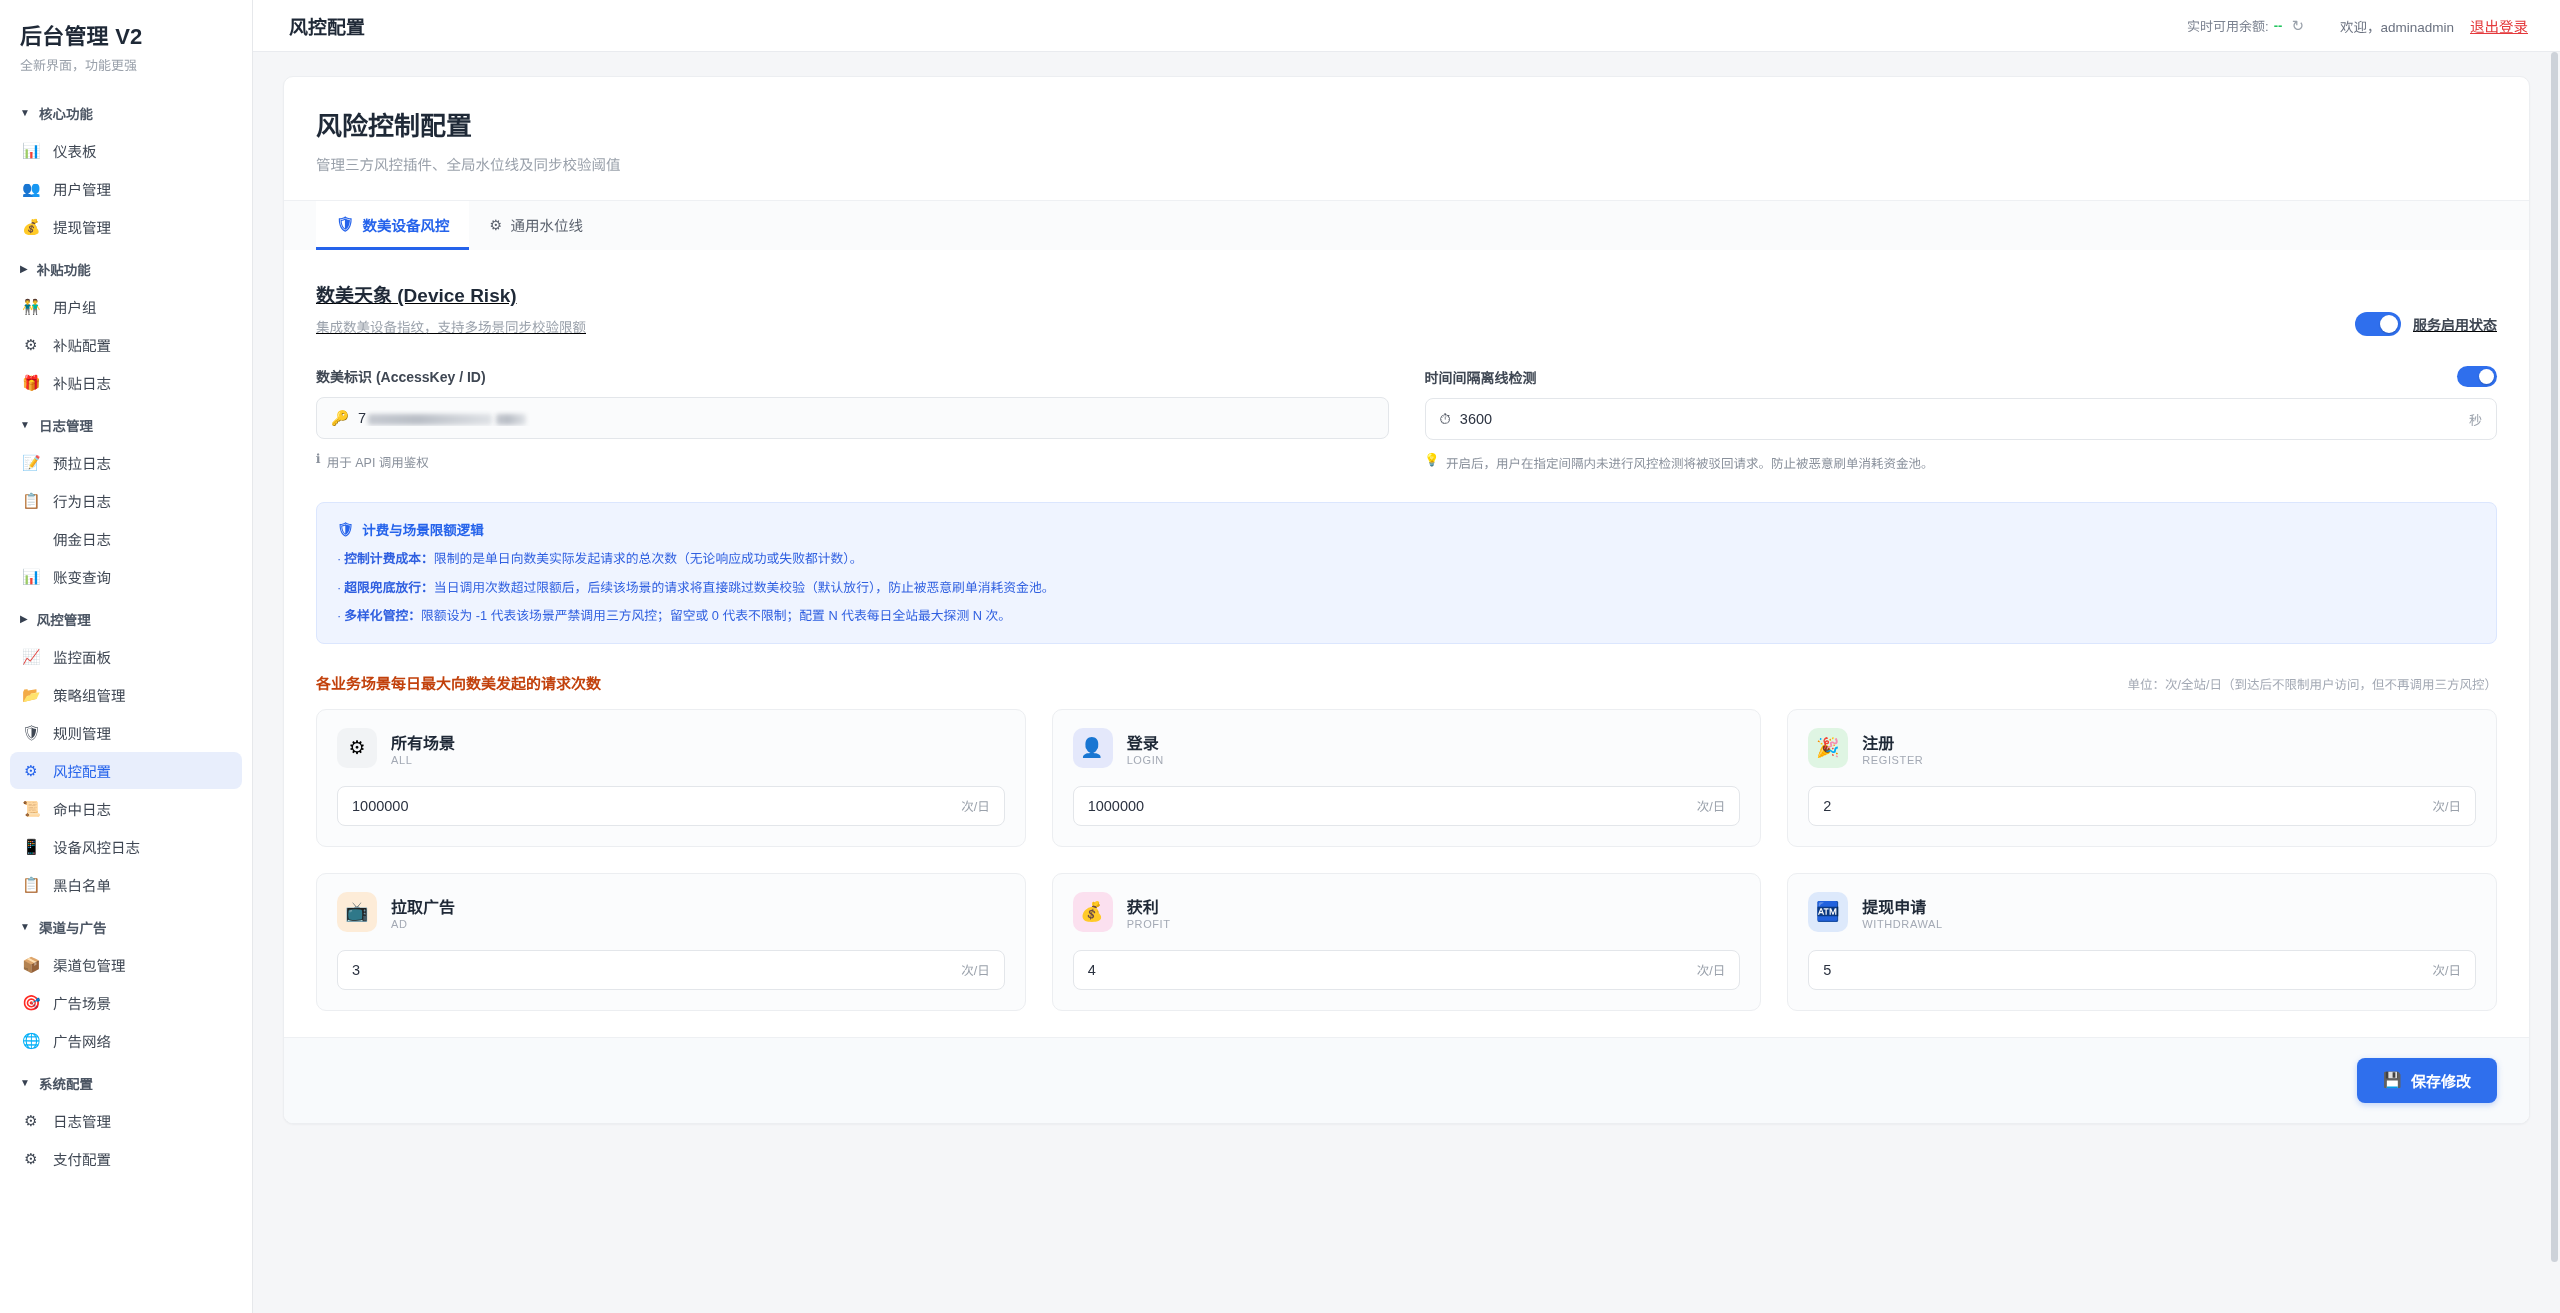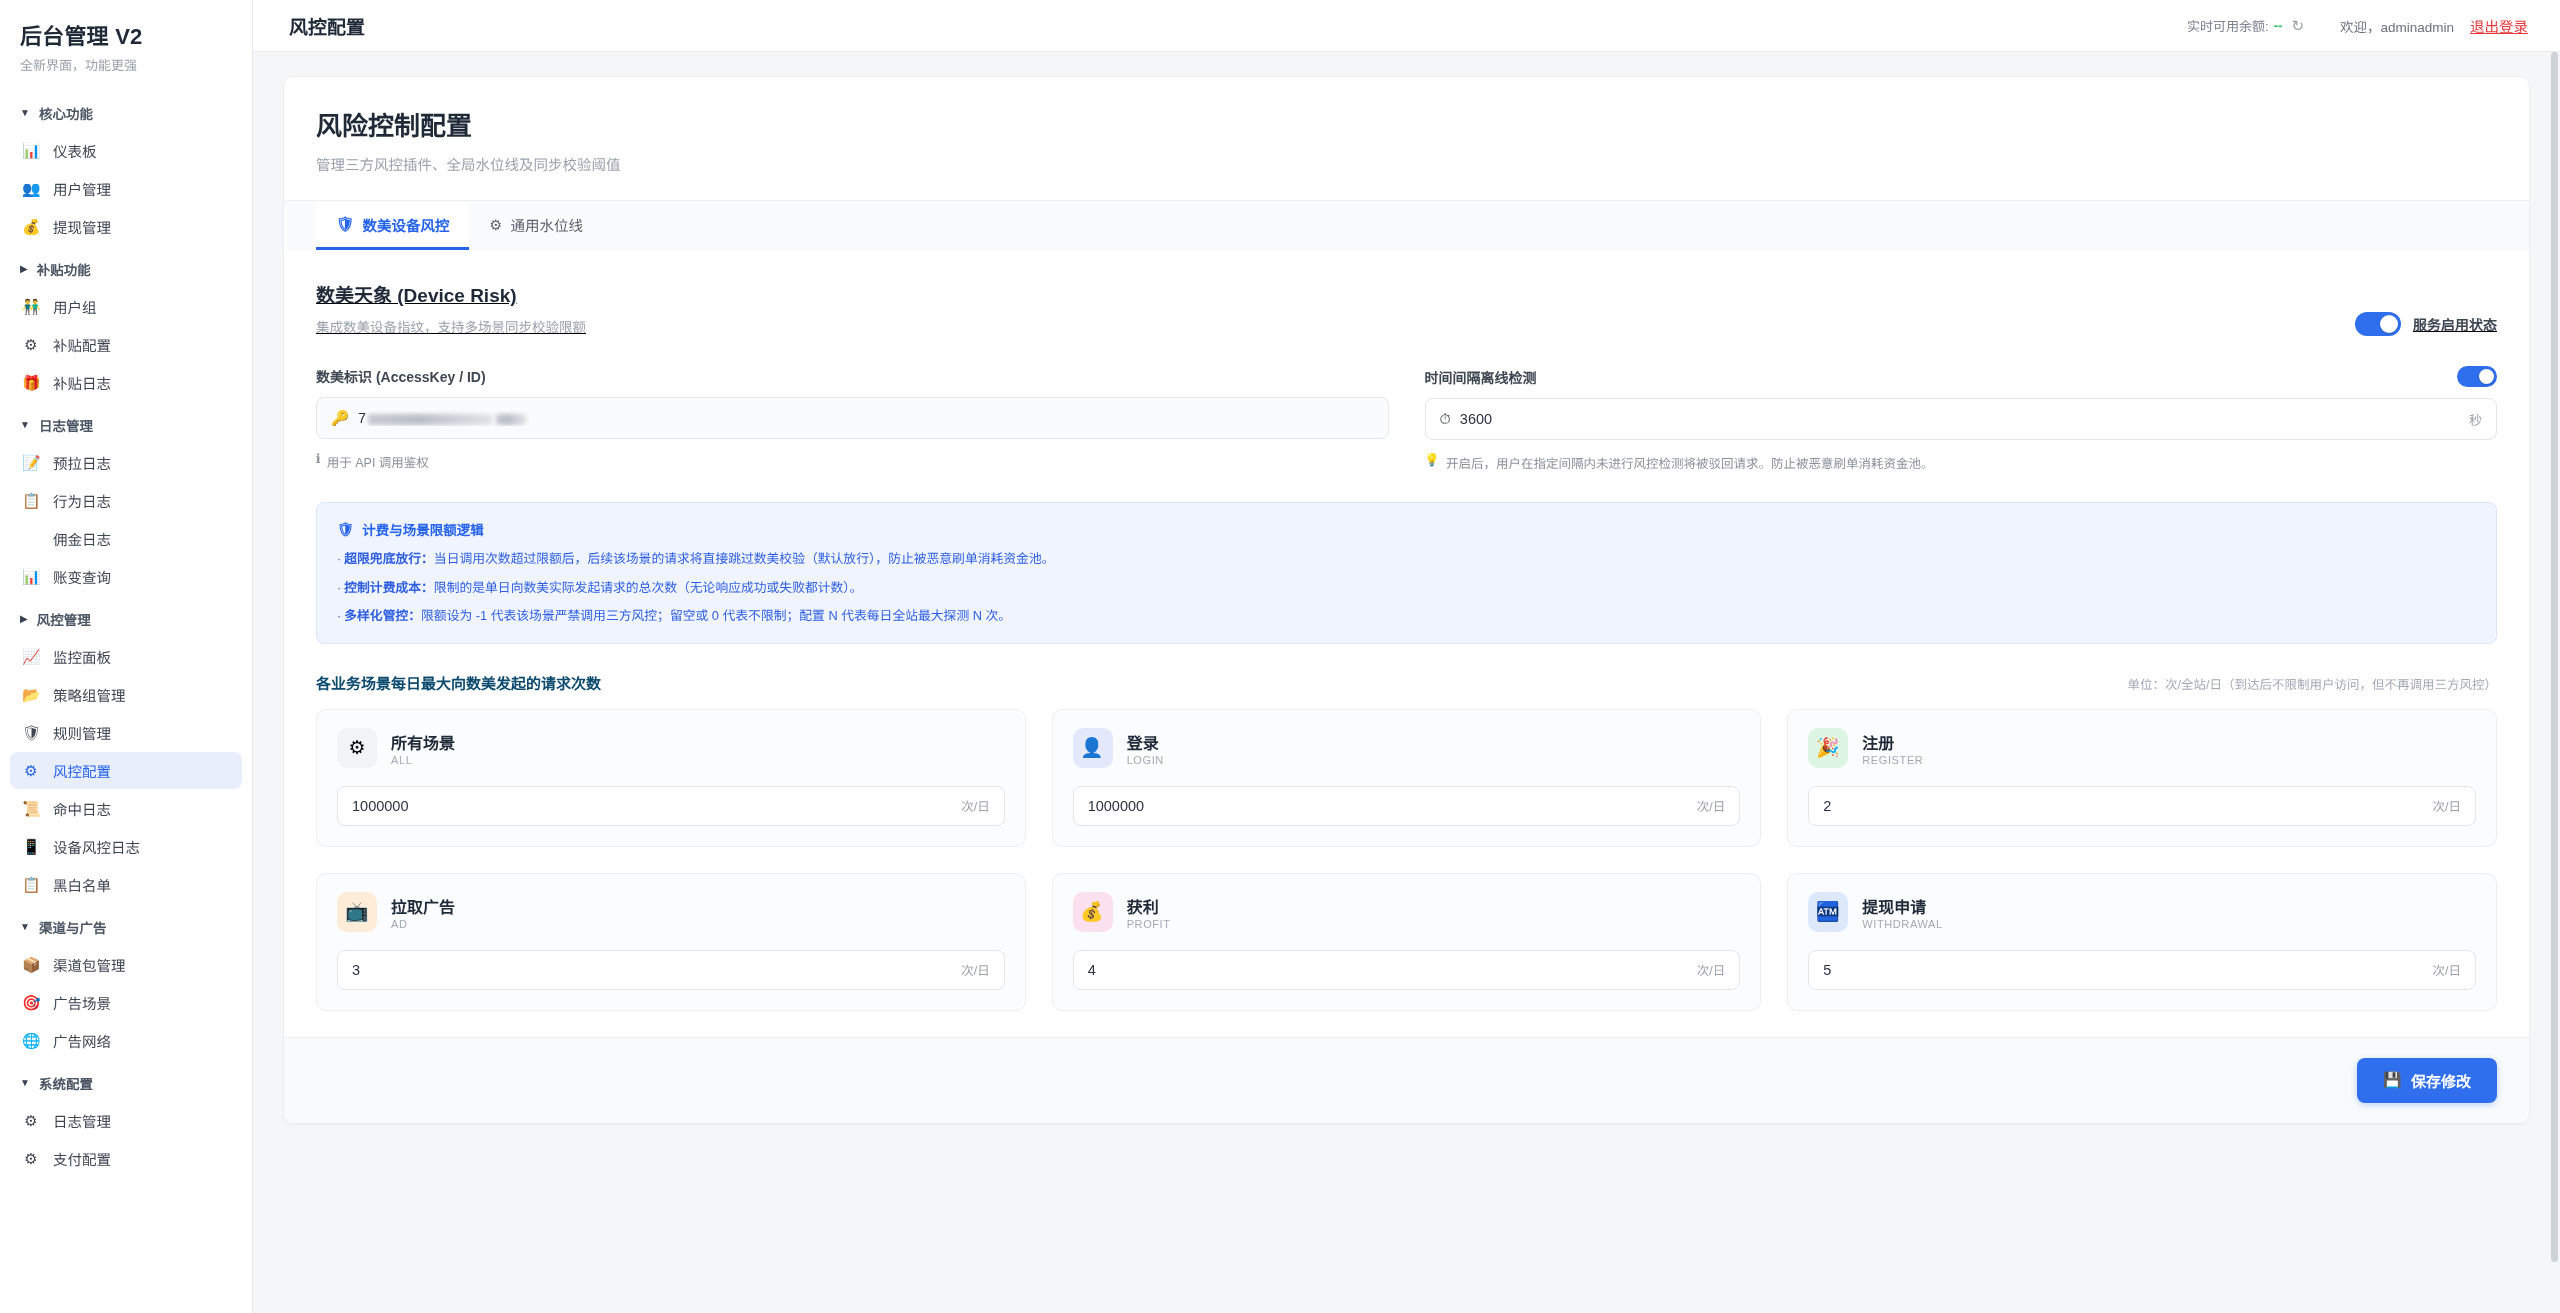--- a/index.html
+++ b/index.html
@@ -139,21 +139,21 @@
     margin-top: 30px;
     background: #eff4ff; border: 1px solid #dbe6fe;
     border-radius: 8px; padding: 16px 20px 18px 20px;
   }
   .notice-title { display: flex; align-items: center; gap: 8px; font-size: 13.5px; font-weight: 700; color: #2563eb; }
   .notice-li { font-size: 12.8px; color: #2f5fe0; margin-top: 12px; line-height: 1.3; }
   .notice-li b { font-weight: 700; }
   .bullet { color: #2f5fe0; margin-right: 3px; }
 
   .limits-head { display: flex; align-items: baseline; margin-top: 28px; }
-  .limits-title { font-size: 15px; font-weight: 700; color: #0c4a6e; }
+  .limits-title { font-size: 15px; font-weight: 700; color: #c2410c; }
   .limits-unit { margin-left: auto; font-size: 12.5px; color: #a3a9b4; }
 
   .grid { display: grid; grid-template-columns: repeat(3, 1fr); gap: 26px; margin-top: 16px; }
   .scard {
     background: #fbfcfd; border: 1px solid #eceef1; border-radius: 10px;
     padding: 18px 20px 20px 20px;
   }
   .scard-head { display: flex; align-items: center; gap: 14px; }
   .sc-ic {
     width: 40px; height: 40px; border-radius: 10px;
@@ -400,22 +400,22 @@
             </div>
 
           </div>
 
           <div class="notice">
             <div class="notice-title">
               <span>🛡</span>
               <span>计费与场景限额逻辑</span>
             </div>
             <div id="notice-list">
+                <div class="notice-li"><span class="bullet">·</span><b>控制计费成本：</b><span>限制的是单日向数美实际发起请求的总次数（无论响应成功或失败都计数）。</span></div>
                 <div class="notice-li"><span class="bullet">·</span><b>超限兜底放行：</b><span>当日调用次数超过限额后，后续该场景的请求将直接跳过数美校验（默认放行），防止被恶意刷单消耗资金池。</span></div>
-                <div class="notice-li"><span class="bullet">·</span><b>控制计费成本：</b><span>限制的是单日向数美实际发起请求的总次数（无论响应成功或失败都计数）。</span></div>
                 <div class="notice-li"><span class="bullet">·</span><b>多样化管控：</b><span>限额设为 -1 代表该场景严禁调用三方风控；留空或 0 代表不限制；配置 N 代表每日全站最大探测 N 次。</span></div>
               </div>
           </div>
 
           <div class="limits-head">
             <div class="limits-title">各业务场景每日最大向数美发起的请求次数</div>
             <div class="limits-unit">单位：次/全站/日（到达后不限制用户访问，但不再调用三方风控）</div>
           </div>
 
           <div class="grid" id="scenario-grid">

